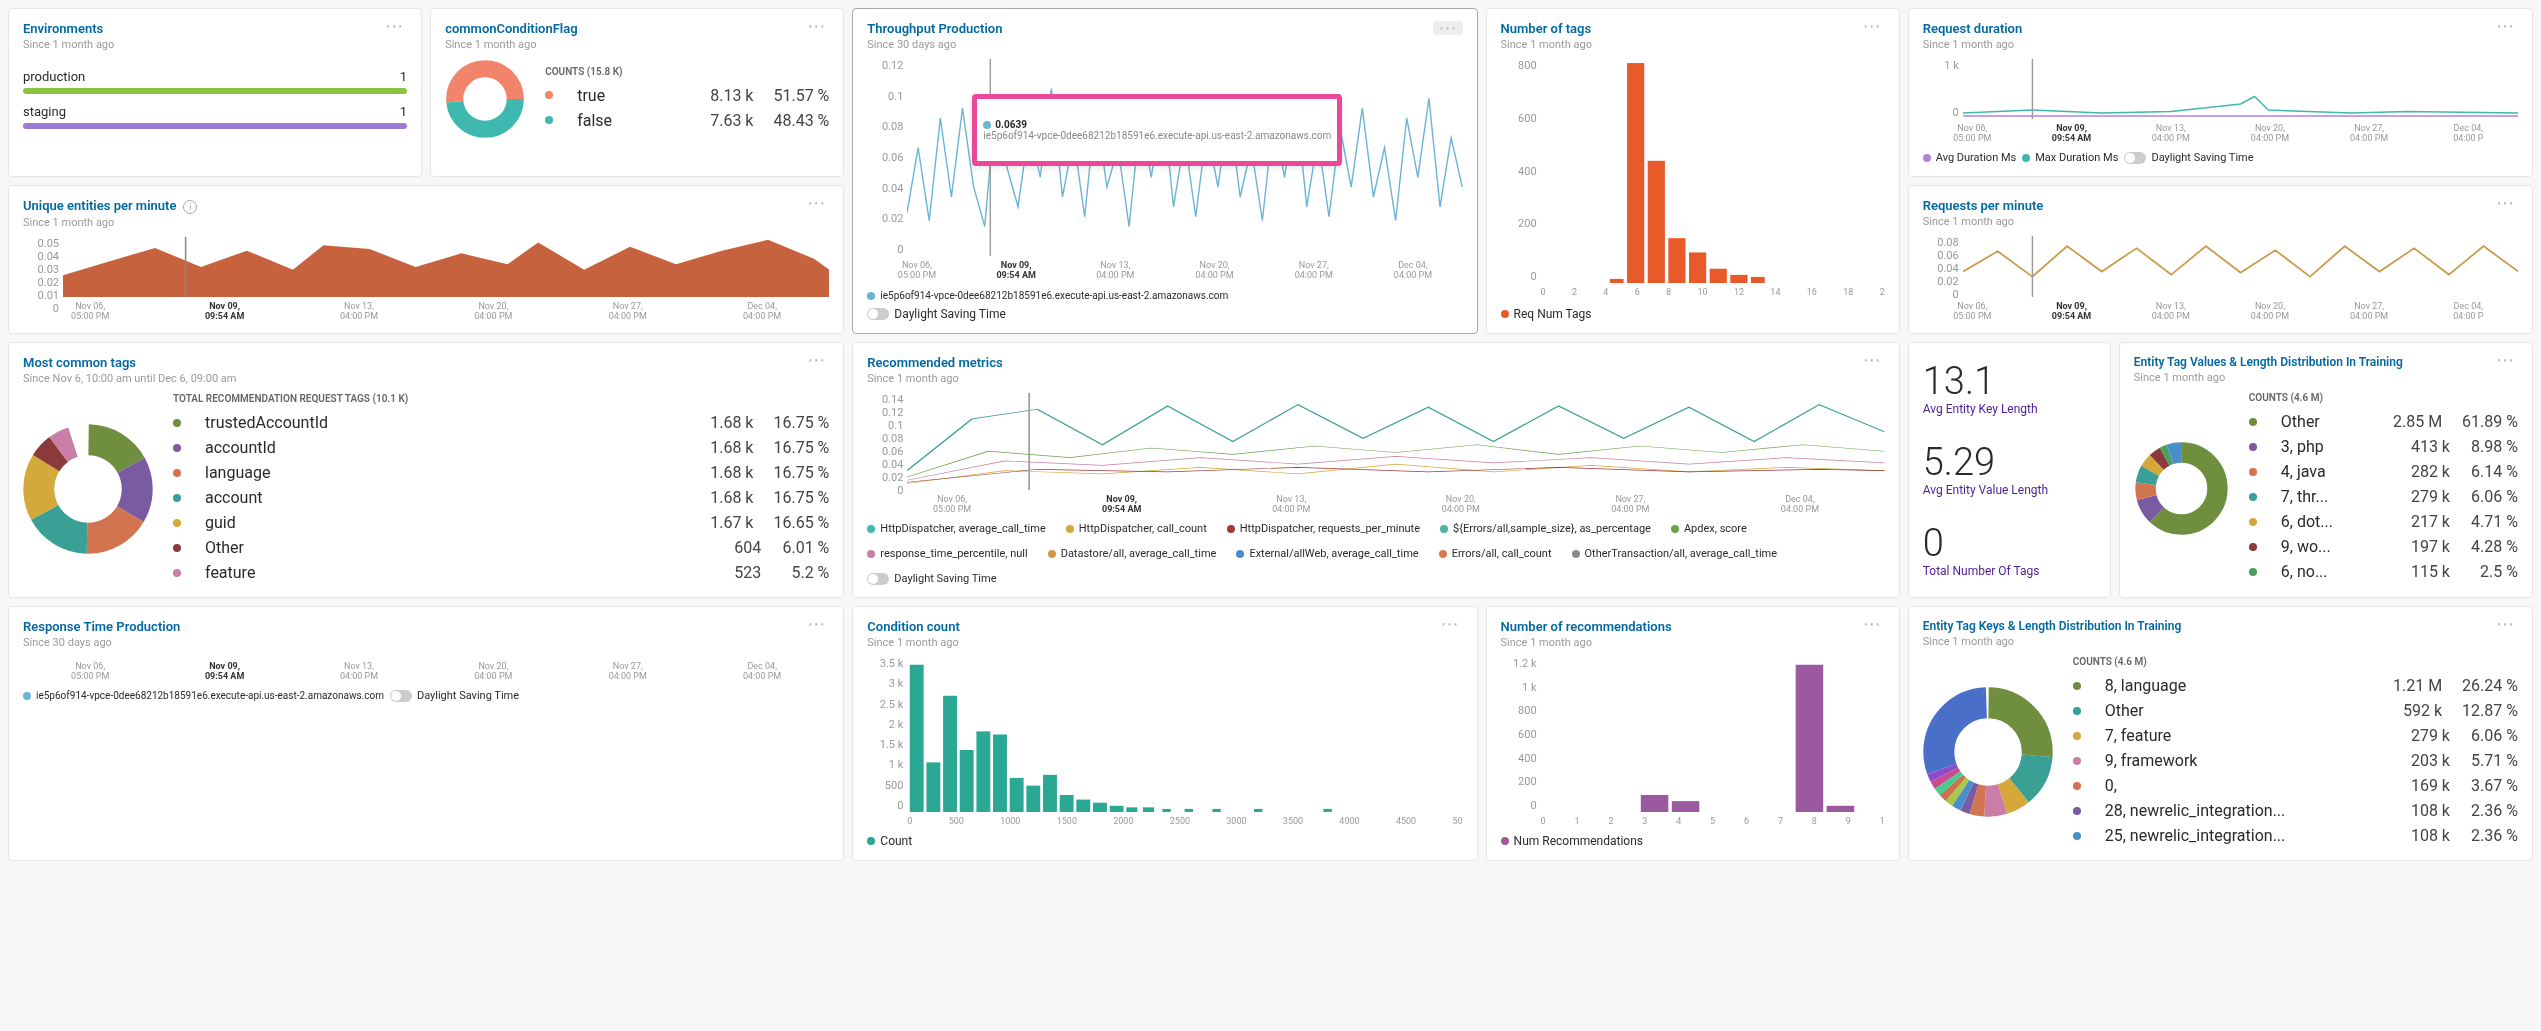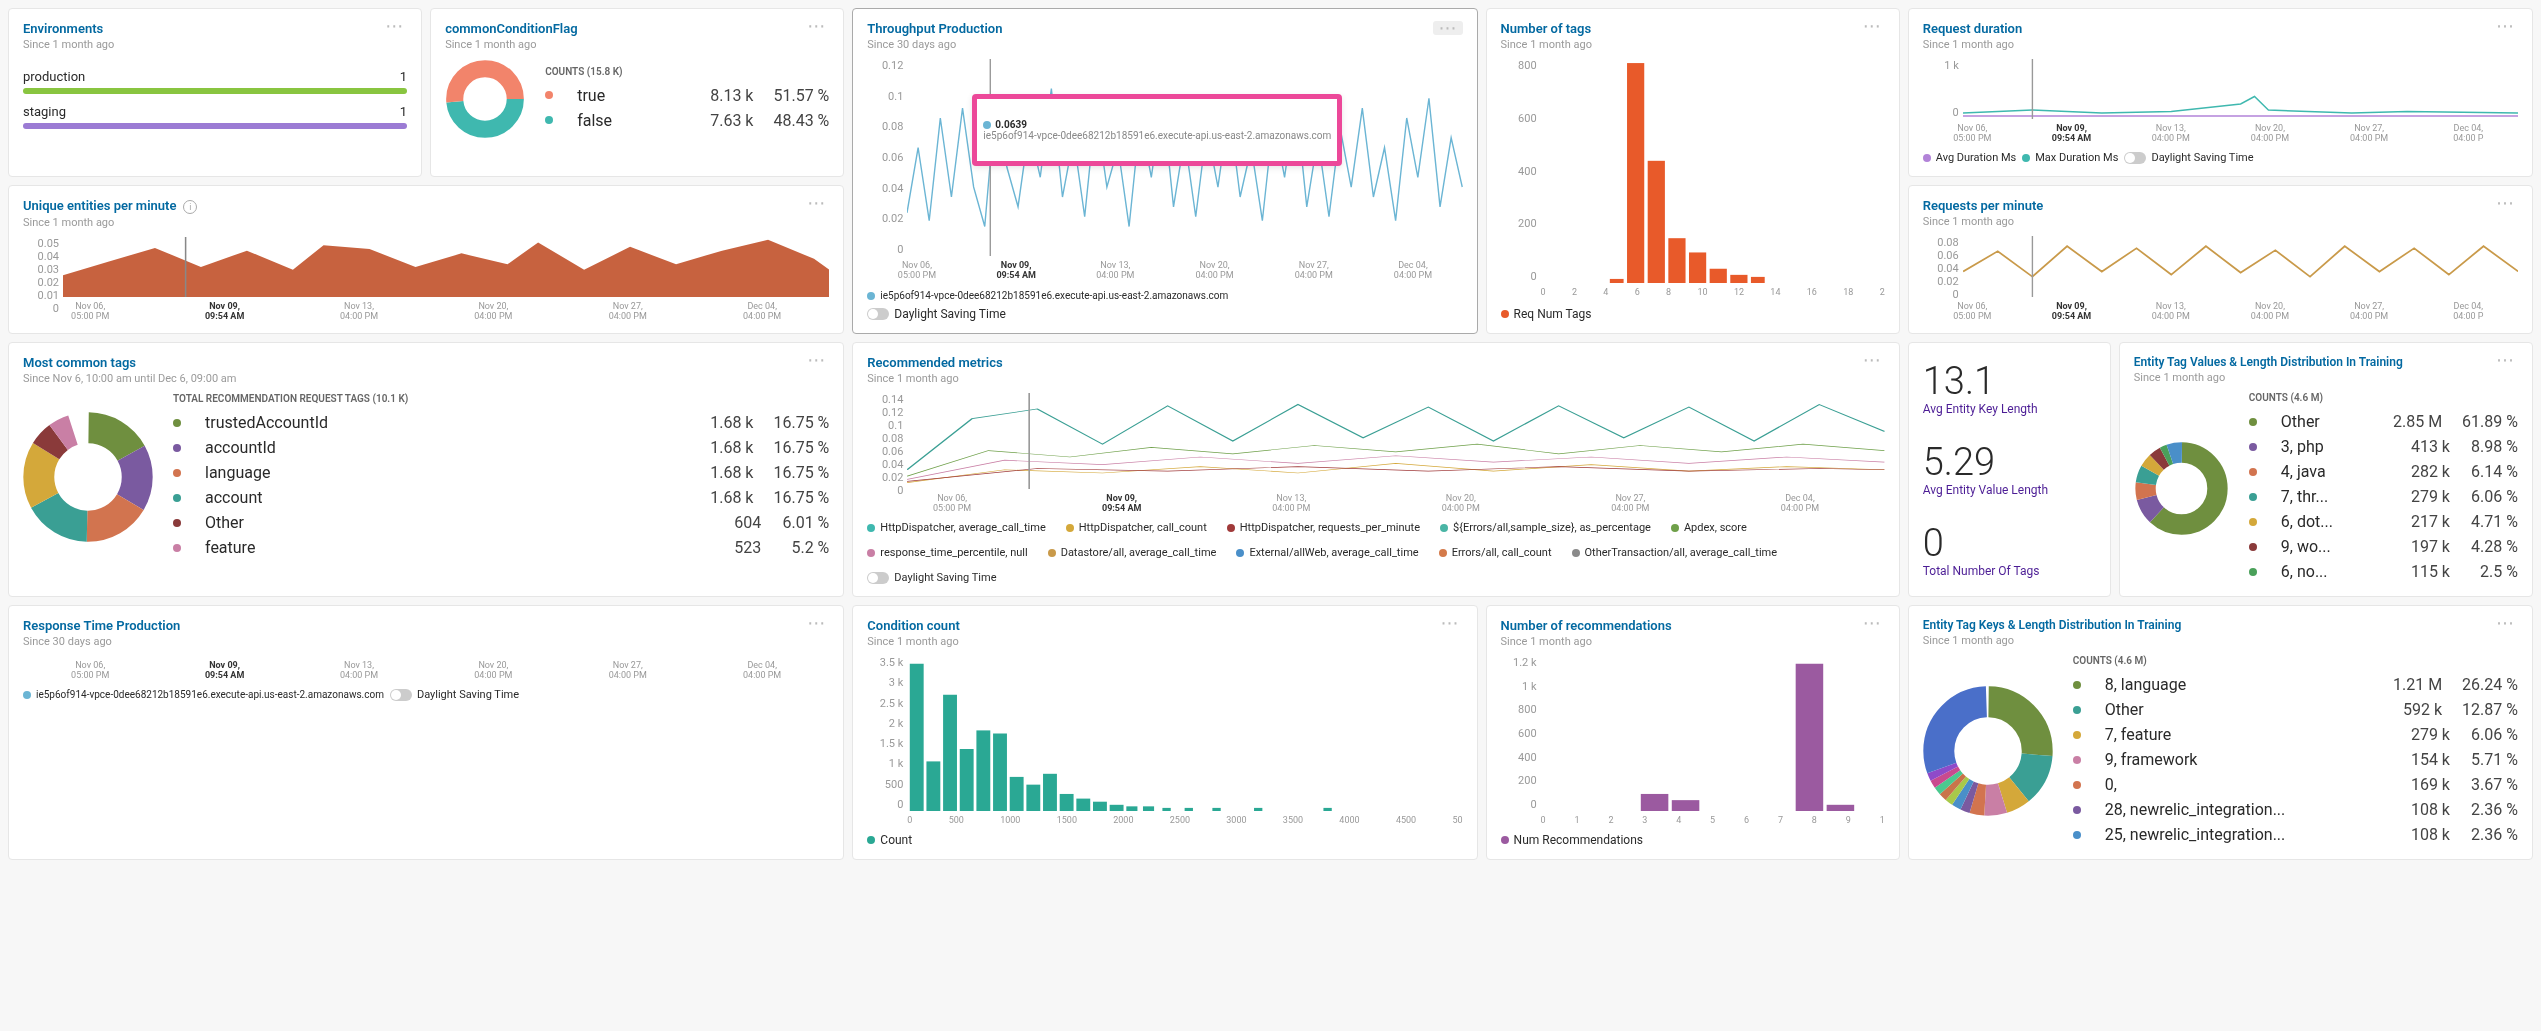--- a/index.html
+++ b/index.html
@@ -349,20 +349,26 @@
               <span class="v1">1.68 k</span>
               <span class="v2">16.75 %</span>
             </div>
             <div class="count-row">
               <span class="dot" style="background:#3a9f94"></span>
               <span>account</span>
               <span class="v1">1.68 k</span>
               <span class="v2">16.75 %</span>
             </div>
             <div class="count-row">
+              <span class="dot" style="background:#d4a83a"></span>
+              <span>guid</span>
+              <span class="v1">1.67 k</span>
+              <span class="v2">16.65 %</span>
+            </div>
+            <div class="count-row">
               <span class="dot" style="background:#8a3a3a"></span>
               <span>Other</span>
               <span class="v1">604</span>
               <span class="v2">6.01 %</span>
             </div>
             <div class="count-row">
               <span class="dot" style="background:#c97fa5"></span>
               <span>feature</span>
               <span class="v1">523</span>
               <span class="v2">5.2 %</span>
@@ -722,21 +728,21 @@
             </div>
             <div class="count-row">
               <span class="dot" style="background:#d4a83a"></span>
               <span>7, feature</span>
               <span class="v1">279 k</span>
               <span class="v2">6.06 %</span>
             </div>
             <div class="count-row">
               <span class="dot" style="background:#c97fa5"></span>
               <span>9, framework</span>
-              <span class="v1">154 k</span>
+              <span class="v1">203 k</span>
               <span class="v2">5.71 %</span>
             </div>
             <div class="count-row">
               <span class="dot" style="background:#d2744f"></span>
               <span>0,</span>
               <span class="v1">169 k</span>
               <span class="v2">3.67 %</span>
             </div>
             <div class="count-row">
               <span class="dot" style="background:#7a5aa0"></span>

